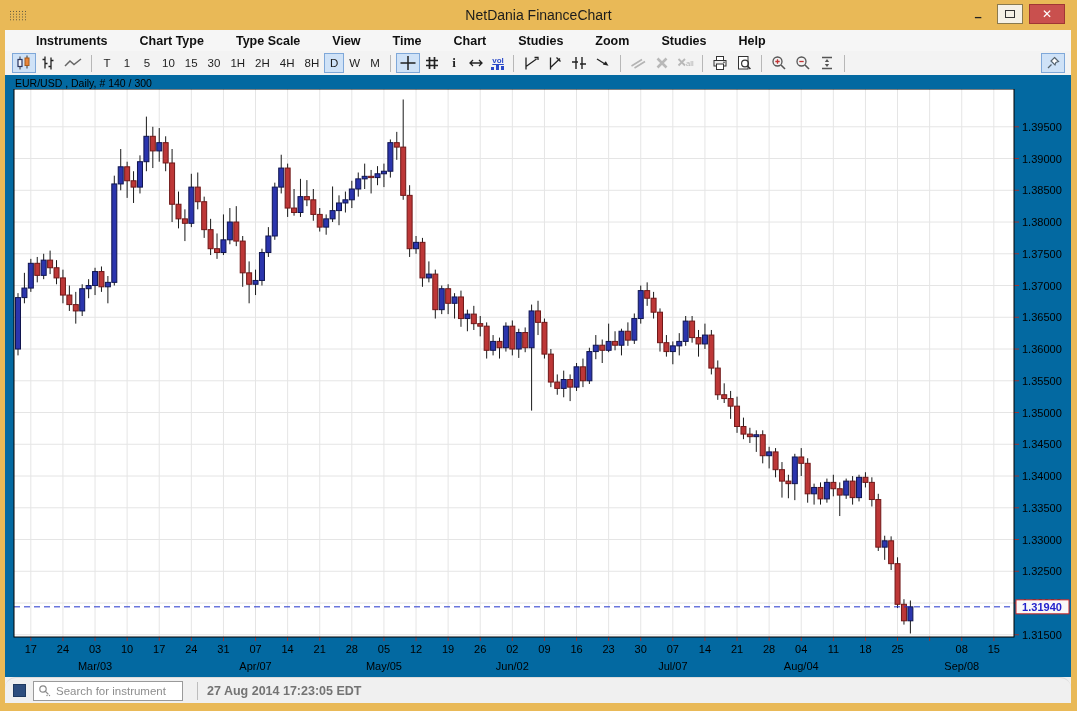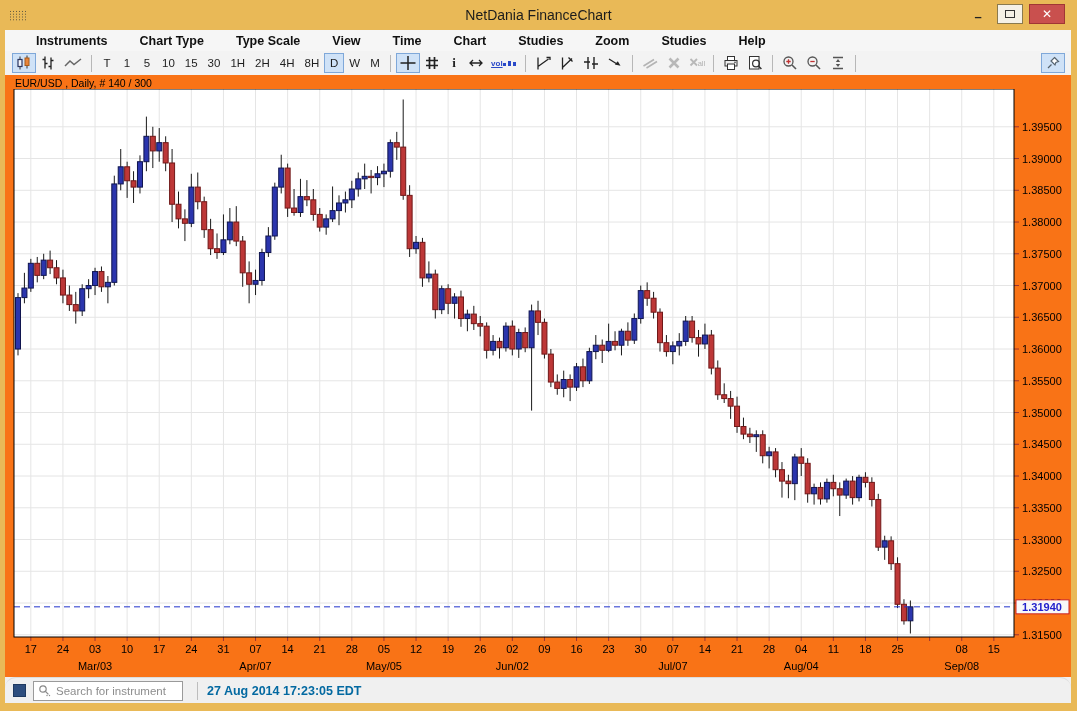--- a/index.html
+++ b/index.html
@@ -22,39 +22,39 @@
   .menubar { height:21px; display:flex; align-items:center; gap:32px; padding-left:31px;
     background:#f6f6f6; font-size:12.5px; font-weight:bold; color:#101010; }
   .menu-item { cursor:default; }
   .toolbar { position:relative; height:24px; display:flex; align-items:center; padding-left:7px;
     background:#f3f3f3; }
   .tbtn { min-width:20px; height:20px; display:flex; align-items:center; justify-content:center;
     padding:0 2px; border:1px solid rgba(0,0,0,0); font-size:11.5px; color:#1e1e1e; }
   .tbtn.selected { background:#cfe2f7; border:1px solid #7fa8d9; }
   .tbtn.tf { padding:0 4px; }
   .tsep { width:1px; height:17px; background:#b7b7b7; margin:0 5px; }
-  .vol-wrap { display:flex; flex-direction:row; align-items:center; line-height:7px; }
+  .vol-wrap { display:flex; flex-direction:column; align-items:center; line-height:7px; }
   .vol-text { font-size:8px; font-weight:bold; color:#2a49c8; text-decoration:underline; }
   .delall-wrap { display:flex; align-items:flex-end; }
   .delall-text { font-size:7.5px; color:#b0b0b0; margin-left:-1px; margin-bottom:2px; }
   .pin-btn { position:absolute; right:6px; top:2px; }
-  .chart-wrap { position:relative; height:602px; background:#f97316;padding-left:40px; }
+  .chart-wrap { position:relative; height:602px; background:#0369a1;padding-left:40px; }
   .chart-label { position:absolute; left:10px; top:2px; font-size:10.5px; color:#000; }
   #chart-svg { position:absolute; left:0; top:14px; }
   #chart-svg text { font-family:"Liberation Sans", sans-serif; }
   .statusbar { height:26px; display:flex; align-items:center; background:#f0f0f0;
     border-top:1px solid #dcdcdc;border-radius:11px; }
   .status-square { width:13px; height:13px; background:#2e4e7e; border:1px solid #1f3a61; margin:0 7px 0 8px; }
   .search-box { width:150px; height:20px; background:#fff; border:1px solid #9a9a9a;
     display:flex; align-items:center; padding:0 4px; gap:3px; }
   .search-box input { border:none; outline:none; width:118px; font-size:11.5px;
     font-family:"Liberation Sans", sans-serif; color:#333; background:transparent; }
   .search-box input::placeholder { color:#8d8d8d; }
   .status-sep { width:1px; height:18px; background:#bdbdbd; margin:0 9px 0 14px; }
-  .timestamp { font-weight:bold; font-size:12.5px; color:#0369a1; }
+  .timestamp { font-weight:bold; font-size:12.5px; color:#737373; }
 </style>
 </head>
 <body>
 
 <div class="window">
   <div class="titlebar">
     <div class="app-icon"></div>
     <div class="title">NetDania FinanceChart</div>
     <div class="win-controls">
       <div class="btn-min">–</div>

